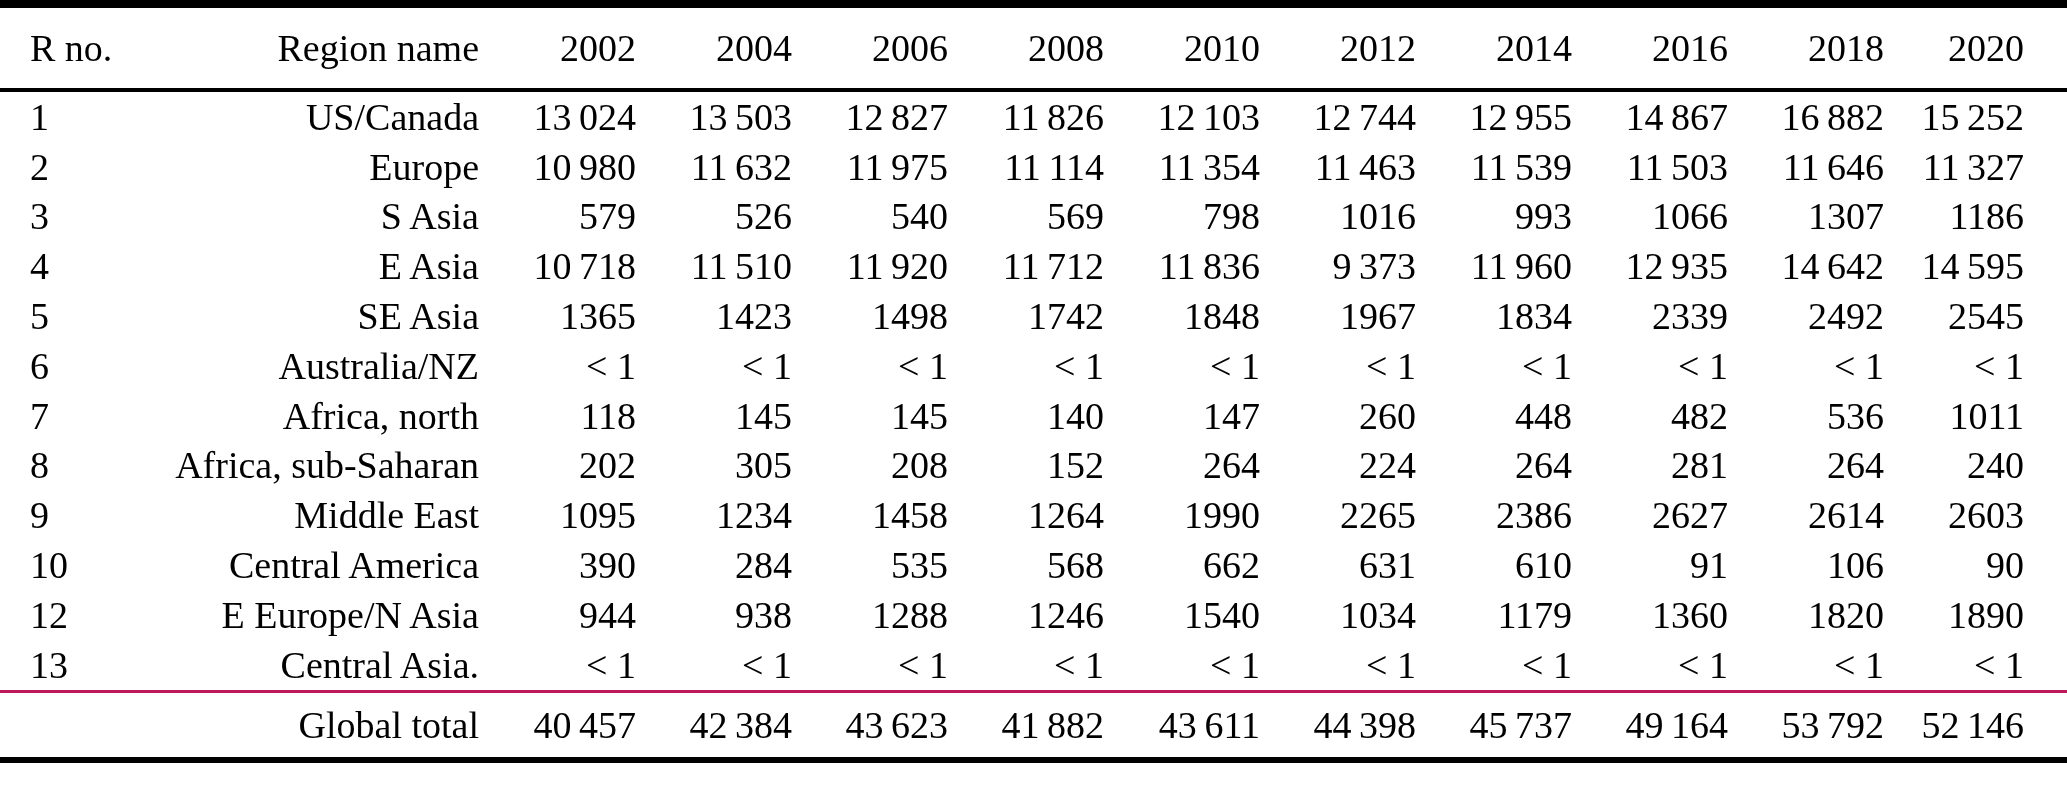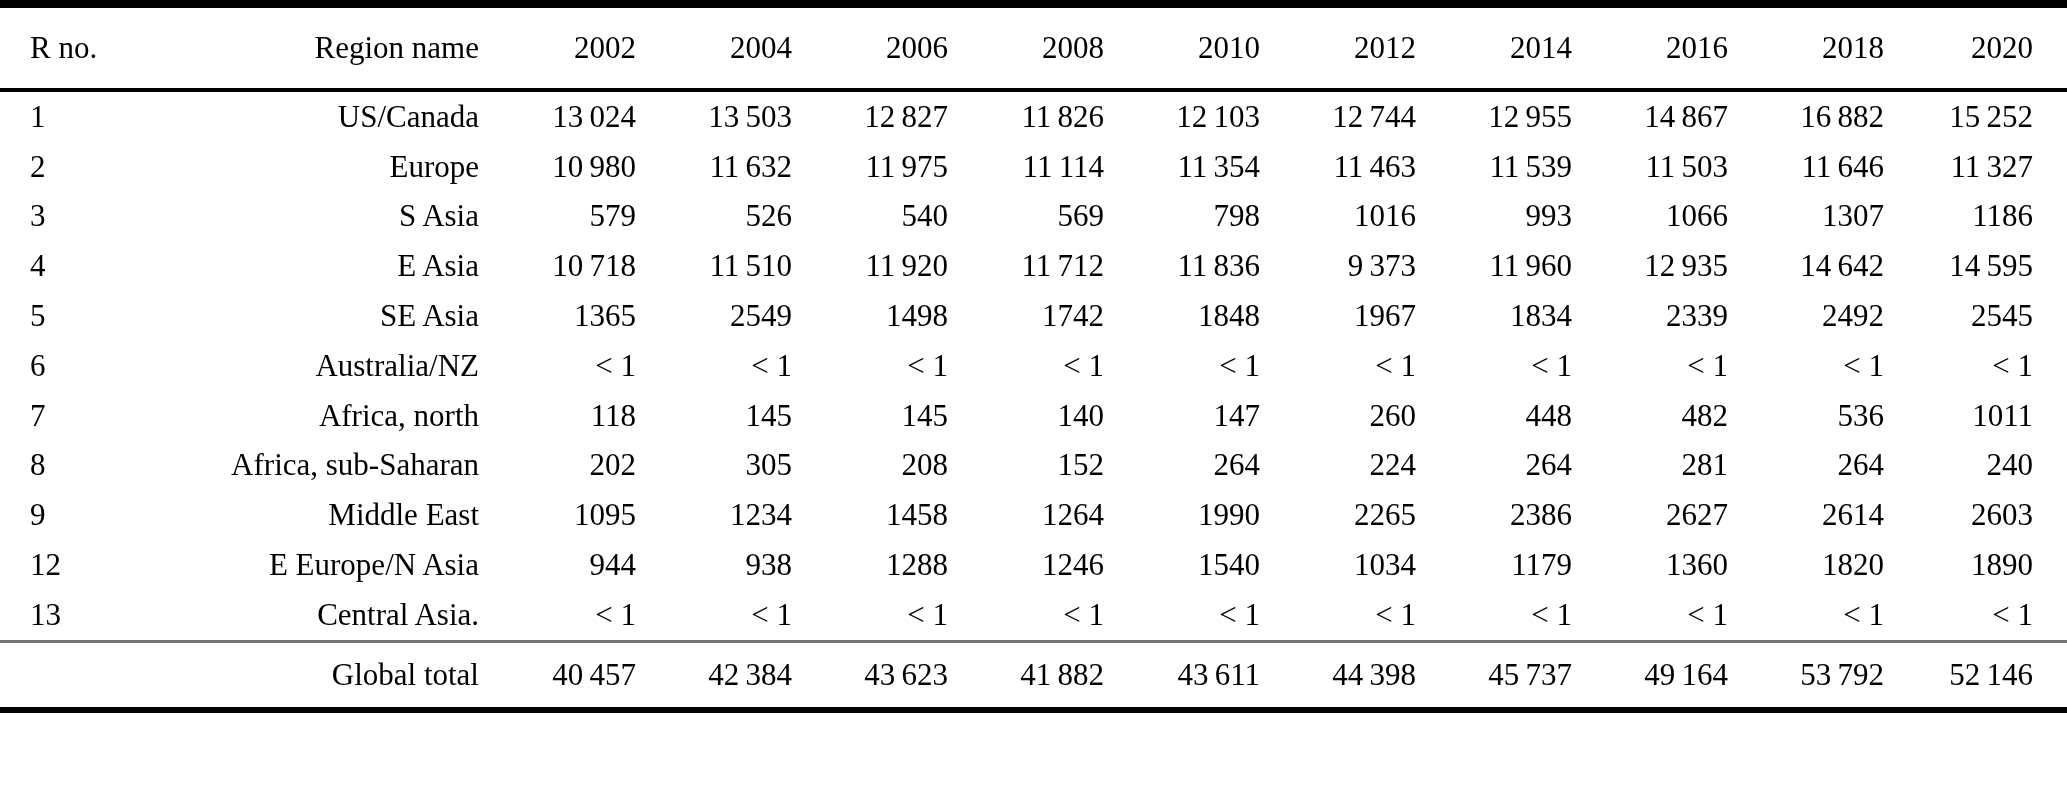--- a/index.html
+++ b/index.html
@@ -5,21 +5,21 @@
   html, body {
     margin: 0;
     padding: 0;
     background: #ffffff;
   }
   #page {
     width: 2067px;
     height: 799px;
     background: #ffffff;
     font-family: "Liberation Serif", "DejaVu Serif", serif;
-    font-size: 31px;
+    font-size: 38px;
     color: #000000;
     overflow: hidden;
   }
   table#regions-table {
     width: 2067px;
     border-collapse: collapse;
     table-layout: fixed;
     border-top: 8px solid #000000;
   }
   thead tr {
@@ -30,34 +30,34 @@
     height: 78px;
     vertical-align: middle;
     white-space: nowrap;
   }
   tbody td {
     height: 47.8px;
     vertical-align: middle;
     white-space: nowrap;
   }
   tbody tr:last-child {
-    border-bottom: 3px solid #737373;
+    border-bottom: 3px solid #be185d;
   }
   tfoot tr {
     border-bottom: 6px solid #000000;
   }
   tfoot td {
     height: 62px;
     vertical-align: middle;
     white-space: nowrap;
   }
   .col-rno   { text-align: left;  padding-left: 30px; }
   .col-name  { text-align: right;  padding-left: 30px; }
   .col-num   { text-align: right; padding-right: 0; }
-  .col-num-last { text-align: right; padding-right: 34px; }
+  .col-num-last { text-align: right; padding-right: 43px; }
 </style>
 </head>
 <body>
 
 <div id="page">
   <table id="regions-table">
     <colgroup>
       <col style="width:130px">
       <col style="width:350px">
       <col style="width:156px">
@@ -141,21 +141,21 @@
           <td class="col-num">9 373</td>
           <td class="col-num">11 960</td>
           <td class="col-num">12 935</td>
           <td class="col-num">14 642</td>
           <td class="col-num-last">14 595</td>
         </tr>
         <tr>
           <td class="col-rno">5</td>
           <td class="col-name">SE Asia</td>
           <td class="col-num">1365</td>
-          <td class="col-num">2549</td>
+          <td class="col-num">1423</td>
           <td class="col-num">1498</td>
           <td class="col-num">1742</td>
           <td class="col-num">1848</td>
           <td class="col-num">1967</td>
           <td class="col-num">1834</td>
           <td class="col-num">2339</td>
           <td class="col-num">2492</td>
           <td class="col-num-last">2545</td>
         </tr>
         <tr>
@@ -206,20 +206,34 @@
           <td class="col-num">1095</td>
           <td class="col-num">1234</td>
           <td class="col-num">1458</td>
           <td class="col-num">1264</td>
           <td class="col-num">1990</td>
           <td class="col-num">2265</td>
           <td class="col-num">2386</td>
           <td class="col-num">2627</td>
           <td class="col-num">2614</td>
           <td class="col-num-last">2603</td>
+        </tr>
+        <tr>
+          <td class="col-rno">10</td>
+          <td class="col-name">Central America</td>
+          <td class="col-num">390</td>
+          <td class="col-num">284</td>
+          <td class="col-num">535</td>
+          <td class="col-num">568</td>
+          <td class="col-num">662</td>
+          <td class="col-num">631</td>
+          <td class="col-num">610</td>
+          <td class="col-num">91</td>
+          <td class="col-num">106</td>
+          <td class="col-num-last">90</td>
         </tr>
         <tr>
           <td class="col-rno">12</td>
           <td class="col-name">E Europe/N Asia</td>
           <td class="col-num">944</td>
           <td class="col-num">938</td>
           <td class="col-num">1288</td>
           <td class="col-num">1246</td>
           <td class="col-num">1540</td>
           <td class="col-num">1034</td>

